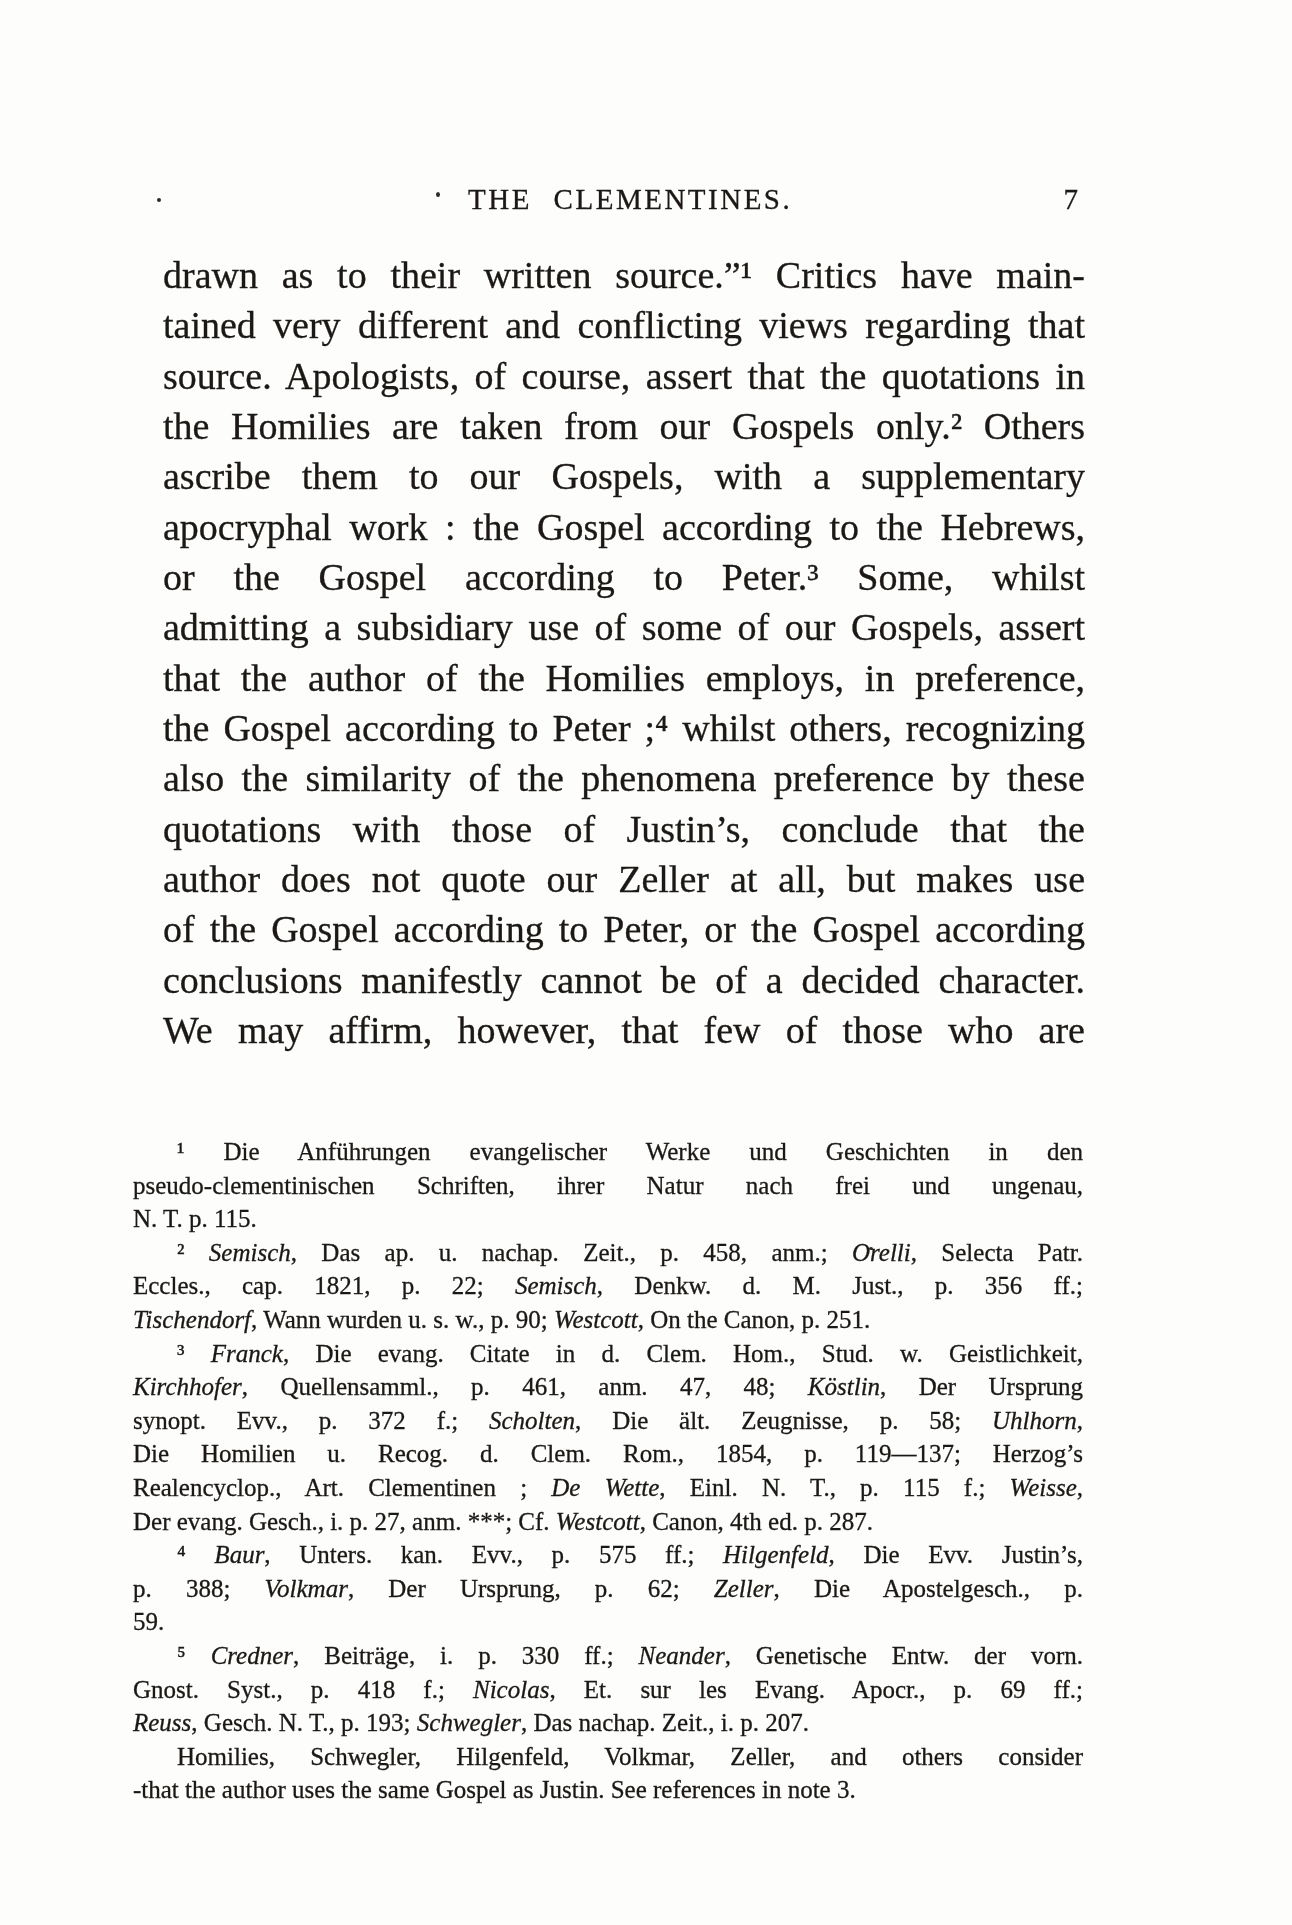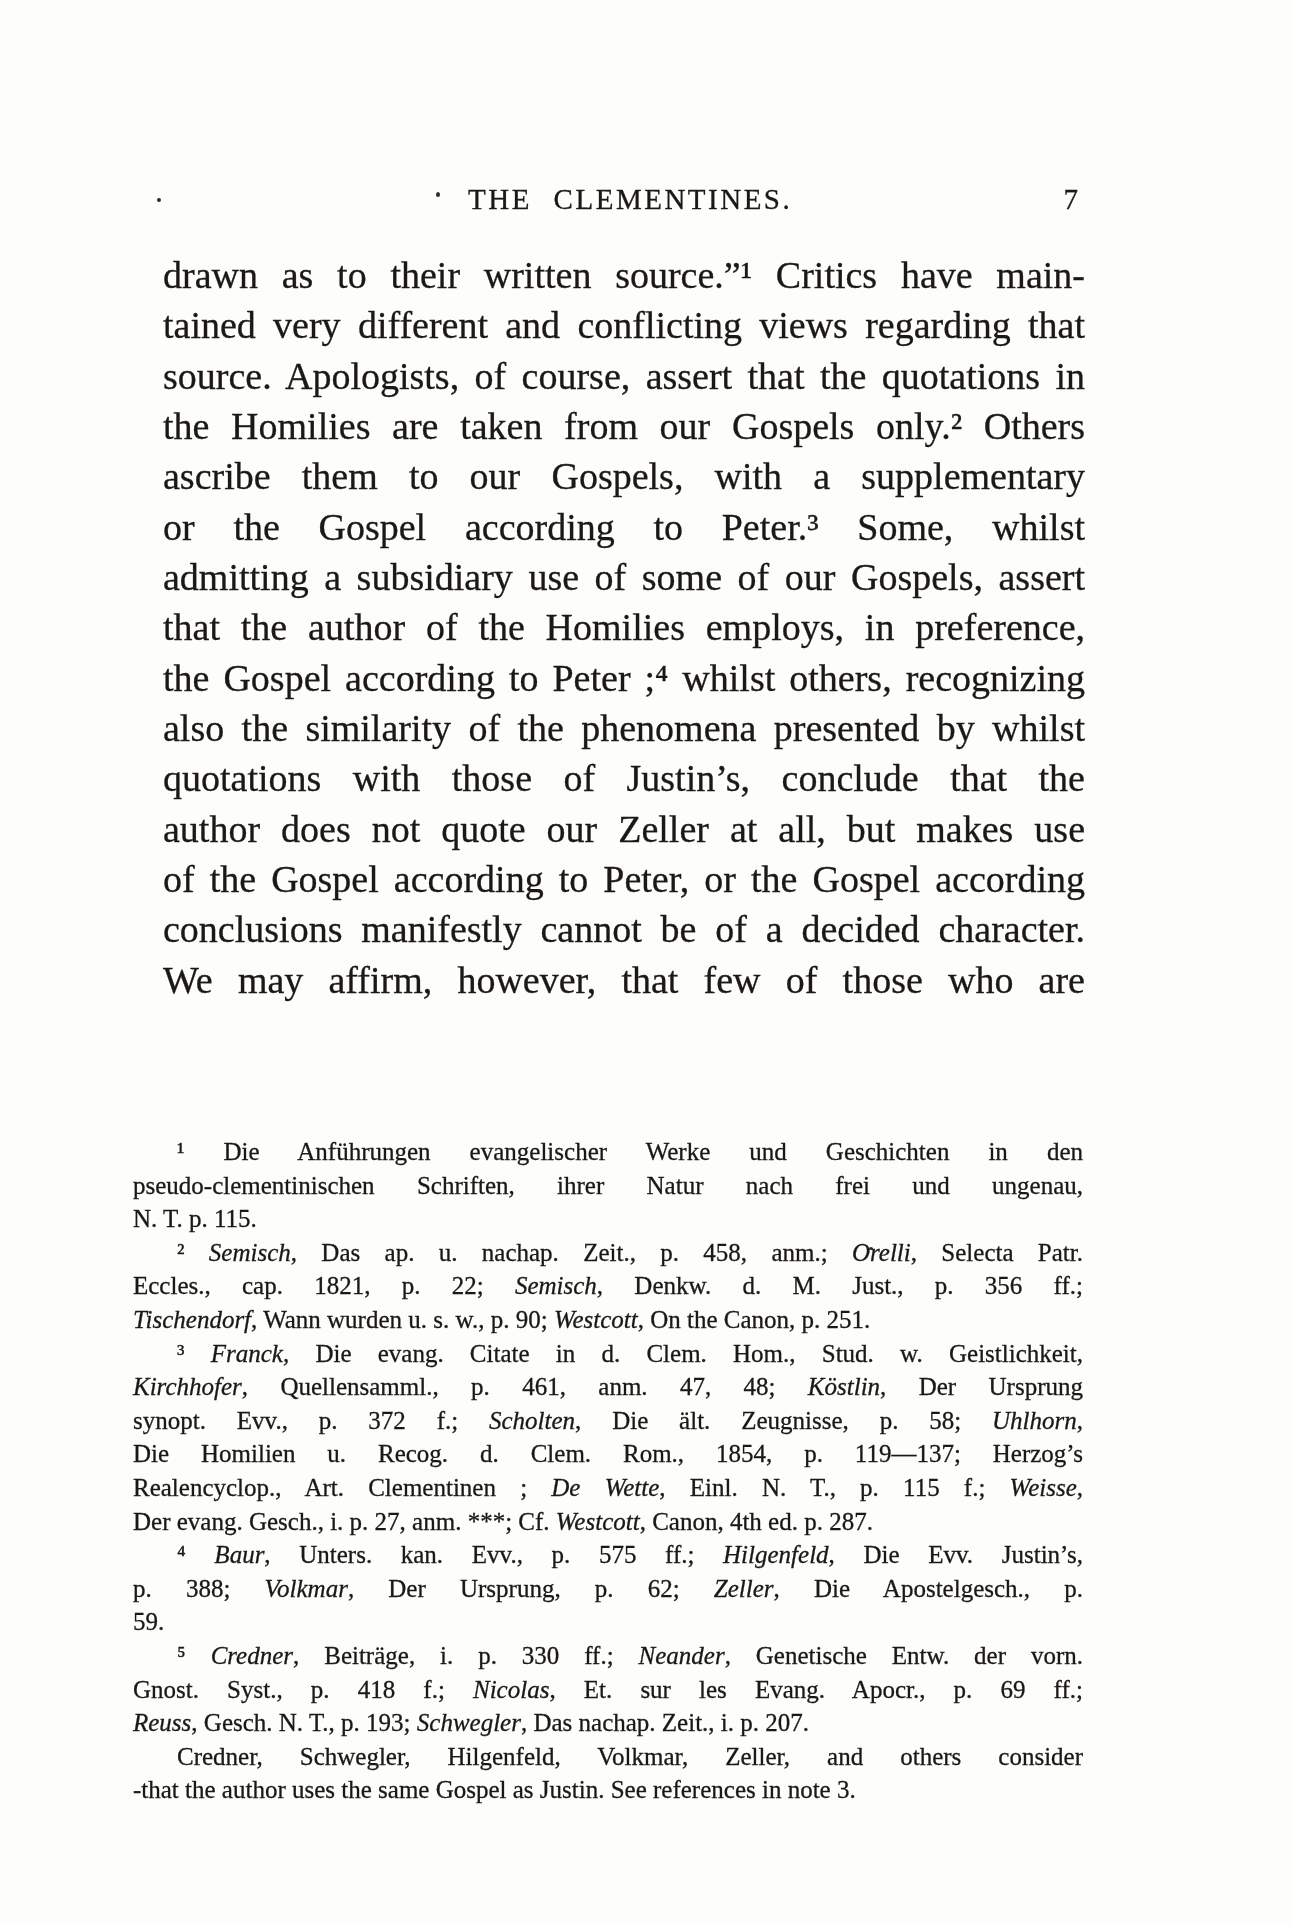--- a/index.html
+++ b/index.html
@@ -56,25 +56,26 @@
   <div class="running-header">
     <span class="title">THE CLEMENTINES.</span>
     <span class="pagenum">7</span>
   </div>
   <div class="body-text">
       <div class="line body-line">drawn as to their written source.”¹ Critics have main-</div>
       <div class="line body-line">tained very different and conflicting views regarding that</div>
       <div class="line body-line">source. Apologists, of course, assert that the quotations in</div>
       <div class="line body-line">the Homilies are taken from our Gospels only.² Others</div>
       <div class="line body-line">ascribe them to our Gospels, with a supplementary</div>
+      <div class="line body-line">apocryphal work : the Gospel according to the Hebrews,</div>
       <div class="line body-line">or the Gospel according to Peter.³ Some, whilst</div>
       <div class="line body-line">admitting a subsidiary use of some of our Gospels, assert</div>
       <div class="line body-line">that the author of the Homilies employs, in preference,</div>
       <div class="line body-line">the Gospel according to Peter ;⁴ whilst others, recognizing</div>
-      <div class="line body-line">also the similarity of the phenomena presented by whilst</div>
+      <div class="line body-line">also the similarity of the phenomena preference by these</div>
       <div class="line body-line">quotations with those of Justin’s, conclude that the</div>
       <div class="line body-line">author does not quote our Zeller at all, but makes use</div>
       <div class="line body-line">of the Gospel according to Peter, or the Gospel according</div>
       <div class="line body-line">conclusions manifestly cannot be of a decided character.</div>
       <div class="line body-line">We may affirm, however, that few of those who are</div>
     </div>
   <div class="footnotes">
       <div class="footnote">
         <div class="line fn-line indent">¹ Die Anführungen evangelischer Werke und Geschichten in den</div>
         <div class="line fn-line">pseudo-clementinischen Schriften, ihrer Natur nach frei und ungenau,</div>
@@ -97,20 +98,20 @@
         <div class="line fn-line indent">⁴ <i>Baur</i>, Unters. kan. Evv., p. 575 ff.; <i>Hilgenfeld</i>, Die Evv. Justin’s,</div>
         <div class="line fn-line">p. 388; <i>Volkmar</i>, Der Ursprung, p. 62; <i>Zeller</i>, Die Apostelgesch., p.</div>
         <div class="line fn-line lastline">59.</div>
       </div>
       <div class="footnote">
         <div class="line fn-line indent">⁵ <i>Credner</i>, Beiträge, i. p. 330 ff.; <i>Neander</i>, Genetische Entw. der vorn.</div>
         <div class="line fn-line">Gnost. Syst., p. 418 f.; <i>Nicolas</i>, Et. sur les Evang. Apocr., p. 69 ff.;</div>
         <div class="line fn-line lastline"><i>Reuss</i>, Gesch. N. T., p. 193; <i>Schwegler</i>, Das nachap. Zeit., i. p. 207.</div>
       </div>
       <div class="footnote">
-        <div class="line fn-line indent">Credner, Schwegler, Hilgenfeld, Volkmar, Zeller, and others consider</div>
+        <div class="line fn-line indent">Homilies, Schwegler, Hilgenfeld, Volkmar, Zeller, and others consider</div>
         <div class="line fn-line lastline">-that the author uses the same Gospel as Justin. See references in note 3.</div>
       </div>
     </div>
   <div class="speck s1"></div>
   <div class="speck s2"></div>
   <div class="speck s3"></div>
 </div>
 
 </body></html>

